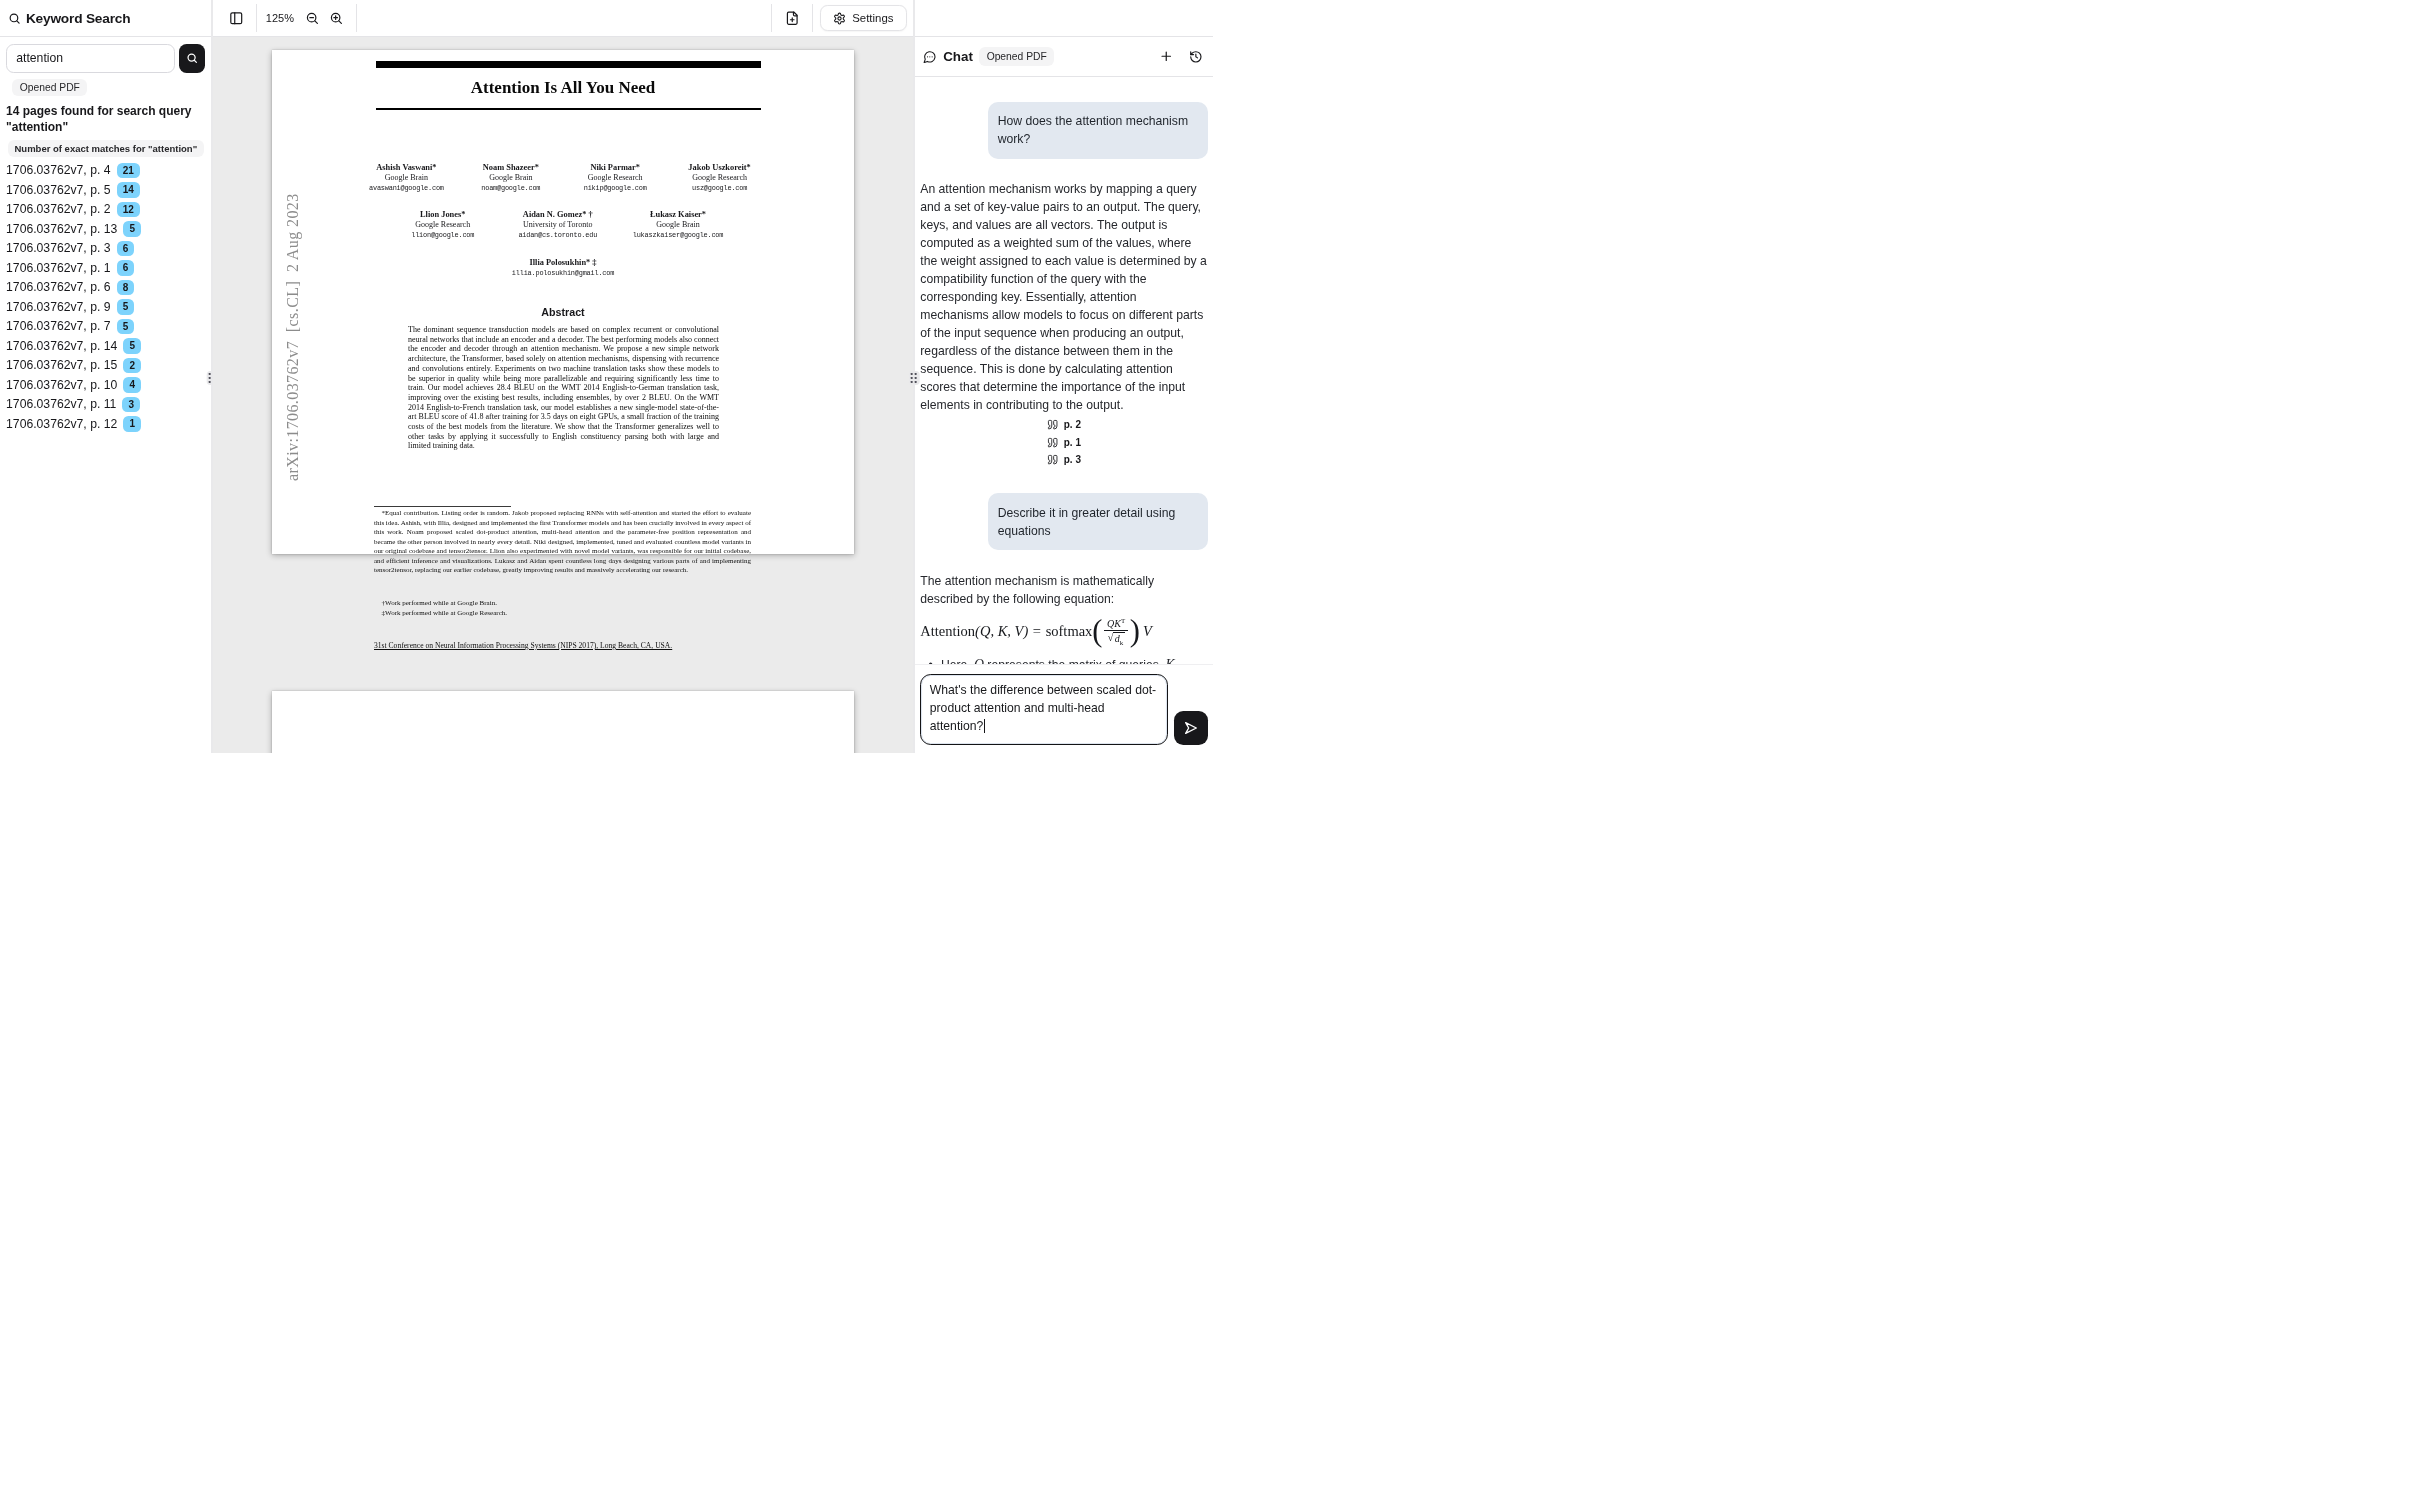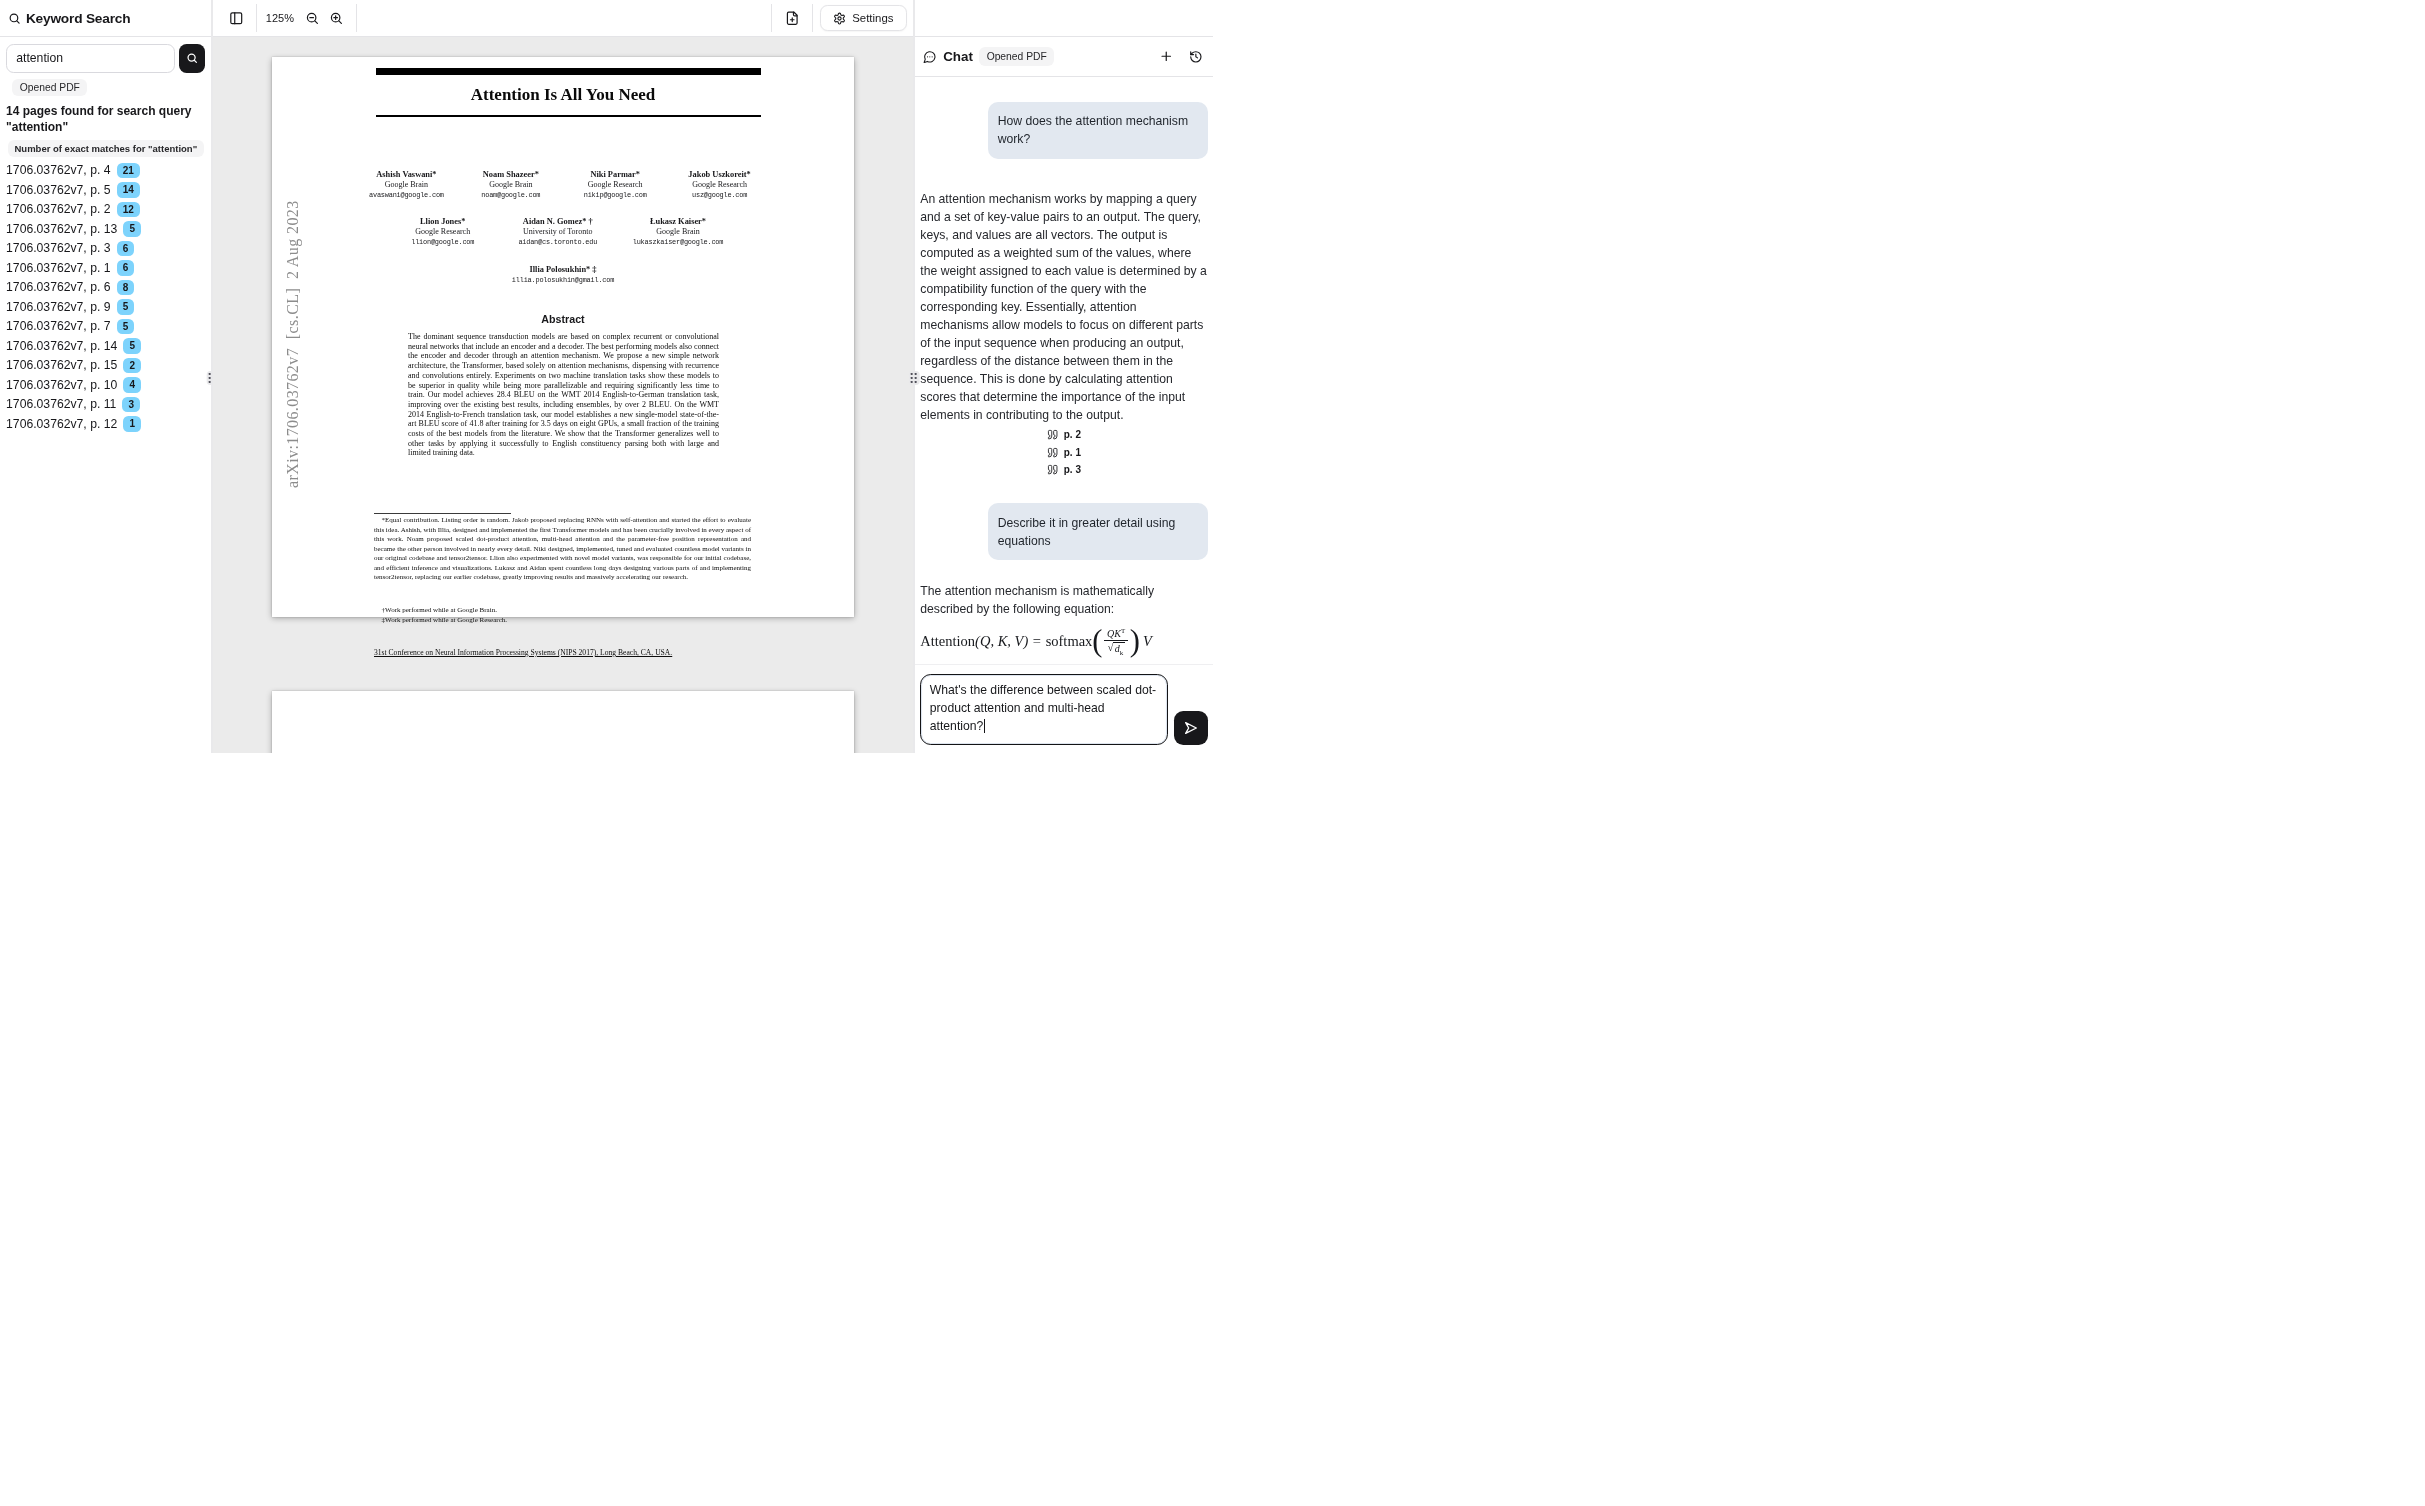--- a/index.html
+++ b/index.html
@@ -31,21 +31,21 @@
   
   .main { flex:1; min-width:0; display:flex; flex-direction:column; }
   .toolbar { height:37px; background:#fff; border-bottom:0.8px solid #e4e4e7; display:flex; align-items:center; padding:0 6.1px 0 10.7px; flex:none; }
   .tb-btn { width:24.4px; height:24.4px; border:none; background:transparent; display:flex; align-items:center; justify-content:center; border-radius:6.1px; cursor:pointer; flex:none; }
   .tb-sep { width:0.8px; height:27.5px; background:#e4e4e7; margin:0 7.6px; flex:none; }
   .zoom-label { font-size:11px; font-weight:500; margin:0 6.1px 0 1.5px; }
   .tb-spacer { flex:1; }
   .settings-btn { height:26px; border:0.8px solid #e4e4e7; border-radius:7.6px; background:#fff; display:flex; align-items:center; gap:6.1px; padding:0 12.2px; font-size:11.4px; font-weight:500; color:#18181b; cursor:pointer; box-shadow:0 0.8px 1.5px rgba(0,0,0,0.04); font-family:inherit; }
   .viewer { flex:1; background:#ebebeb; position:relative; overflow:hidden; }
   .page { position:absolute; left:50%; transform:translateX(-50%); width:582px; background:#fff; box-shadow:0 0 1.5px rgba(0,0,0,0.22), 0 1.5px 6.1px rgba(0,0,0,0.30); }
-  .page1 { top:20px; height:560px; }
+  .page1 { top:13px; height:504px; }
   .page2 { top:654px; height:153px; }
 
   
   .page1 > div { position:absolute; }
   .serif { font-family:"Liberation Serif", serif; }
   .p-rule-top { left:104px; top:10.7px; width:385px; height:6.9px; background:#000; }
   .p-title { left:0; right:0; top:27.5px; text-align:center; font-family:"Liberation Serif",serif; font-size:17px; font-weight:700; color:#0a0a0a; }
   .p-rule-mid { left:104px; top:58px; width:385px; height:1.5px; background:#000; }
   .p-authors { left:0; right:0; display:flex; justify-content:center; text-align:center; }
   .p-authors.r1 { top:113px; gap:24.4px; }
@@ -70,21 +70,21 @@
   .chat-header { height:40px; border-bottom:0.8px solid #e4e4e7; display:flex; align-items:center; padding:0 10px 0 8.4px; gap:6.1px; flex:none; }
   .chat-title { font-size:13.4px; font-weight:700; }
   .chat-badge { background:#f4f4f5; border-radius:6.1px; padding:3.8px 7.6px; font-size:10.3px; font-weight:500; color:#27272a; }
   .chat-actions { margin-left:auto; display:flex; gap:16px; align-items:center; }
   .icon-btn { border:none; background:none; cursor:pointer; display:flex; align-items:center; padding:0; }
   .chat-messages { flex:1; overflow:hidden; padding:4.6px 5.3px 0 5.3px; display:flex; flex-direction:column; }
   .bubble { align-self:flex-end; background:#e2e8f0; border-radius:10px; padding:10.7px 13px 10.7px 10px; max-width:220px; font-size:12.2px; line-height:18px; color:#1f242b; }
   .bubble1 { margin-top:20px; }
   .bubble2 { margin-top:27.5px; }
   .asst { font-size:12.2px; line-height:18px; color:#26282d; }
-  .asst1 { margin-top:31px; }
+  .asst1 { margin-top:21px; }
   .asst2 { margin-top:22px; }
   .citations { display:flex; justify-content:flex-end; align-items:center; gap:6px; margin-top:5.3px;flex-direction:column; }
   .citation { display:flex; align-items:center; gap:5.3px; font-size:10px; font-weight:700; cursor:pointer; background:none; border:none; font-family:inherit; color:#18181b; }
   .equation { margin-top:8.4px; font-family:"Liberation Serif",serif; font-size:14.5px; color:#16181c; display:flex; align-items:center; }
   .eq-var { font-style:italic; }
   .eq-sp { margin:0 4.6px; }
   .frac { display:inline-flex; flex-direction:column; align-items:center; font-size:10px; line-height:1.15; margin:0 1.5px; }
   .frac .num { border-bottom:0.9px solid #16181c; padding:0 3.1px 0.8px; }
   .frac sup { font-size:6.9px; vertical-align:super; }
   .frac sub, .den sub { font-size:6.9px; }

